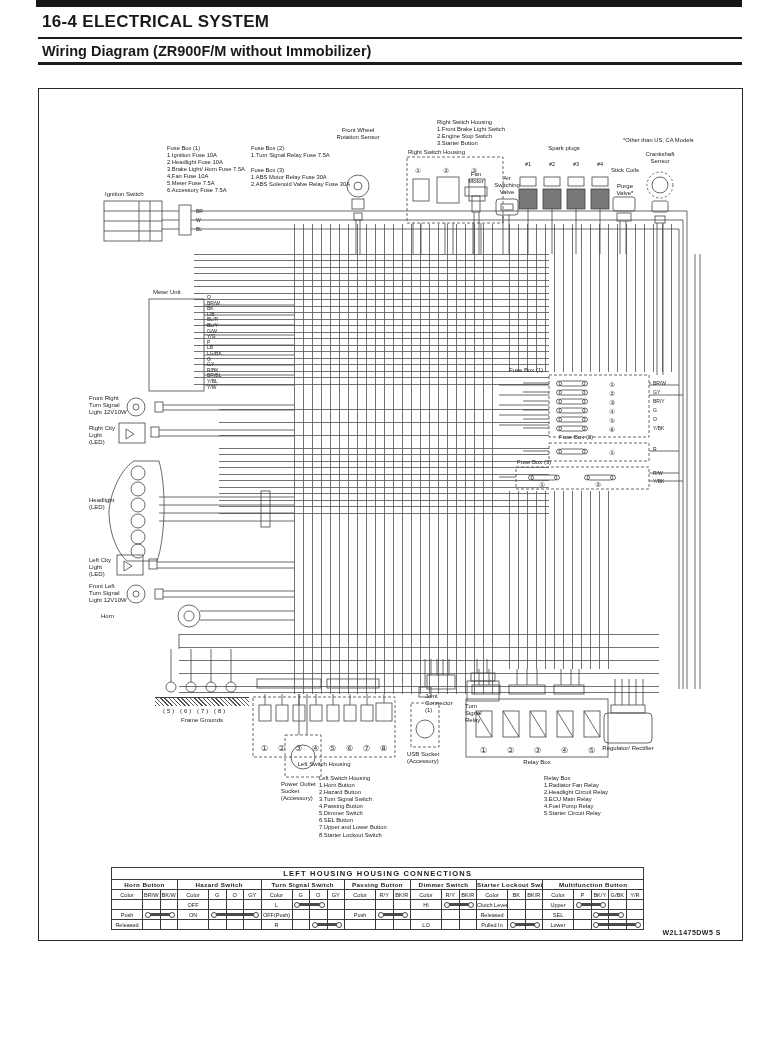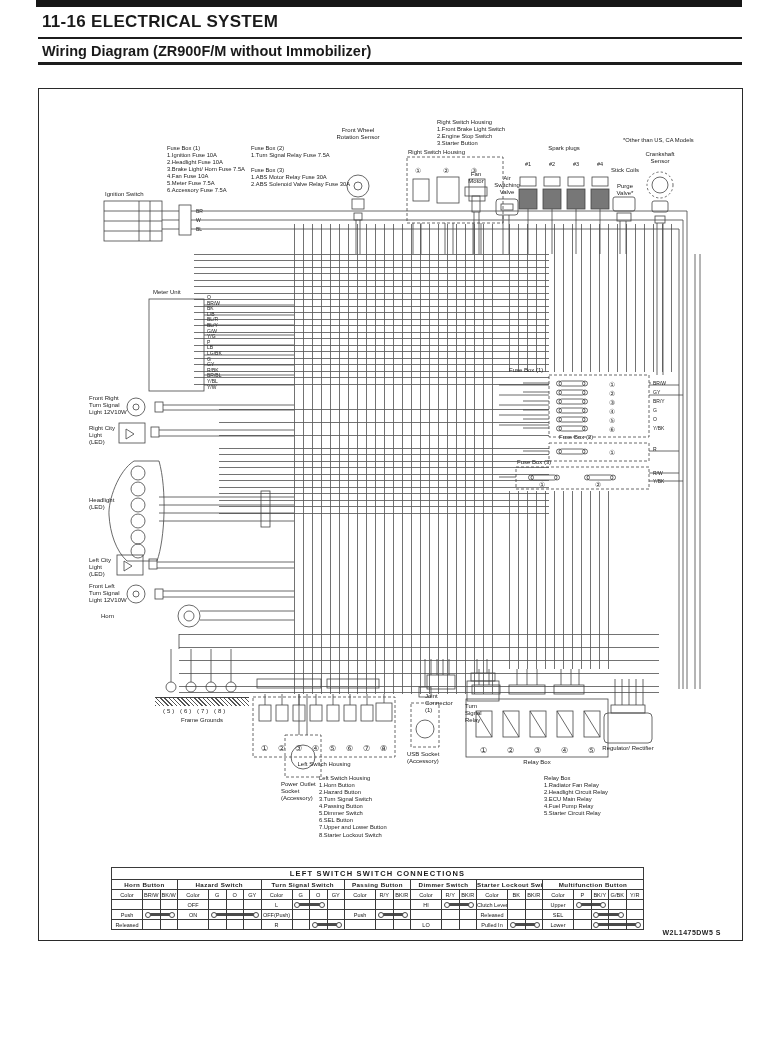--- a/index.html
+++ b/index.html
@@ -33,21 +33,21 @@
   table.ctab td.state{font-size:5.5px;}
   .bar{position:absolute;top:50%;height:2.6px;margin-top:-1.3px;background:#4a4a4a;border-radius:2px;z-index:1;}
   td.ws::before,td.we::after{content:'';position:absolute;top:50%;width:4px;height:4px;margin-top:-2.6px;border:1px solid #4a4a4a;border-radius:50%;background:#fff;z-index:2;}
   td.ws::before{left:12%;}
   td.we::after{right:12%;}
 </style>
 </head>
 <body>
 
 <div class="topbar"></div>
-<div class="h1">11-16 ELECTRICAL SYSTEM</div>
+<div class="h1">16-4 ELECTRICAL SYSTEM</div>
 <div class="rule1"></div>
 <div class="h2">Wiring Diagram (ZR900F/M without Immobilizer)</div>
 <div class="rule2"></div>
 
 <div class="frame">
 
   <div class="bus h" style="left:155px;top:165px;width:355px;height:135px;"></div>
   <div class="bus h" style="left:180px;top:320px;width:330px;height:110px;"></div>
   <div class="bus h" style="left:140px;top:545px;width:480px;height:60px;"></div>
   <div class="bus v" style="left:255px;top:135px;width:200px;height:470px;"></div>
@@ -538,21 +538,21 @@
           <col style="width: 17.5px;">
           <col style="width: 17.5px;">
           <col style="width: 31px;">
           <col style="width: 17.5px;">
           <col style="width: 17.5px;">
           <col style="width: 17.5px;">
           <col style="width: 17.5px;">
         </colgroup>
         <tbody>
           <tr>
-            <td colspan="25" class="title">LEFT SWITCH SWITCH CONNECTIONS</td>
+            <td colspan="25" class="title">LEFT HOUSING HOUSING CONNECTIONS</td>
           </tr>
           <tr>
             <td colspan="3" class="grp">Horn Button</td>
             <td colspan="4" class="grp">Hazard Switch</td>
             <td colspan="4" class="grp">Turn Signal Switch</td>
             <td colspan="3" class="grp">Passing Button</td>
             <td colspan="3" class="grp">Dimmer Switch</td>
             <td colspan="3" class="grp">Starter Lockout Switch</td>
             <td colspan="5" class="grp">Multifunction Button</td>
           </tr>

